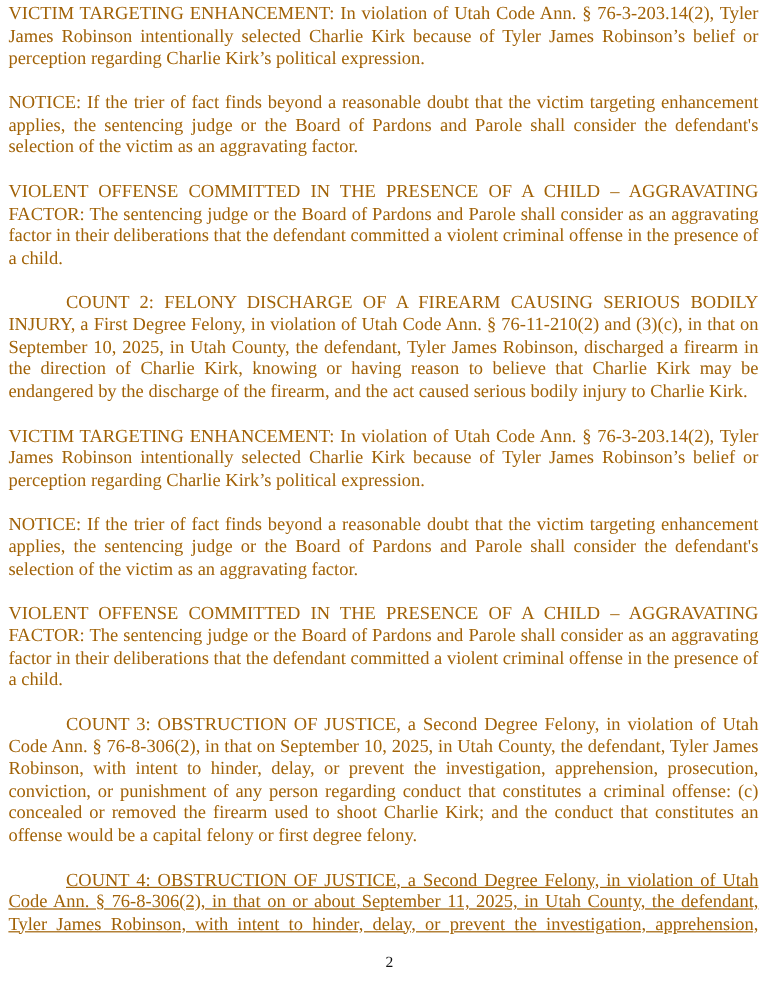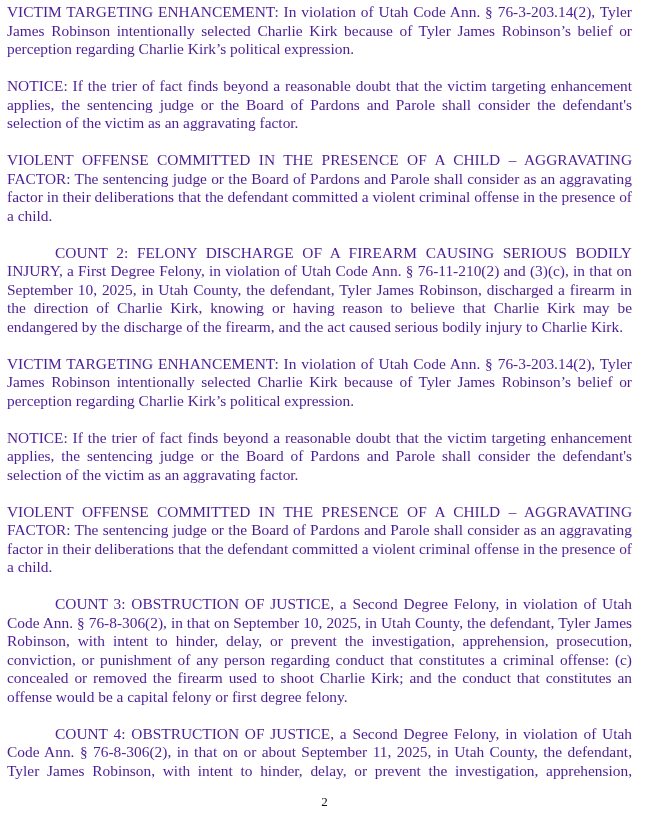--- a/index.html
+++ b/index.html
@@ -14,21 +14,21 @@
       position: relative;
     }
     .page {
       position: absolute;
       left: 7px;
       top: 3px;
       width: 625px;
       font-family: "Liberation Serif", serif;
       font-size: 15.4px;
       line-height: 18.5px;
-      color: #4c1d95;
+      color: #a16207;
     }
     .para {
       margin: 0 0 18.5px 0;
       text-align: justify;
       text-align-last: left;
     }
     .para.indent {
       text-indent: 48px;
     }
     .page-number {
@@ -47,16 +47,16 @@
 
 <div class="page">
   <p class="para">VICTIM TARGETING ENHANCEMENT: In violation of Utah Code Ann. § 76-3-203.14(2), Tyler James Robinson intentionally selected Charlie Kirk because of Tyler James Robinson’s belief or perception regarding Charlie Kirk’s political expression.</p>
   <p class="para">NOTICE: If the trier of fact finds beyond a reasonable doubt that the victim targeting enhancement applies, the sentencing judge or the Board of Pardons and Parole shall consider the defendant's selection of the victim as an aggravating factor.</p>
   <p class="para">VIOLENT OFFENSE COMMITTED IN THE PRESENCE OF A CHILD – AGGRAVATING FACTOR: The sentencing judge or the Board of Pardons and Parole shall consider as an aggravating factor in their deliberations that the defendant committed a violent criminal offense in the presence of a child.</p>
   <p class="para indent">COUNT 2: FELONY DISCHARGE OF A FIREARM CAUSING SERIOUS BODILY INJURY, a First Degree Felony, in violation of Utah Code Ann. § 76-11-210(2) and (3)(c), in that on September 10, 2025, in Utah County, the defendant, Tyler James Robinson, discharged a firearm in the direction of Charlie Kirk, knowing or having reason to believe that Charlie Kirk may be endangered by the discharge of the firearm, and the act caused serious bodily injury to Charlie Kirk.</p>
   <p class="para">VICTIM TARGETING ENHANCEMENT: In violation of Utah Code Ann. § 76-3-203.14(2), Tyler James Robinson intentionally selected Charlie Kirk because of Tyler James Robinson’s belief or perception regarding Charlie Kirk’s political expression.</p>
   <p class="para">NOTICE: If the trier of fact finds beyond a reasonable doubt that the victim targeting enhancement applies, the sentencing judge or the Board of Pardons and Parole shall consider the defendant's selection of the victim as an aggravating factor.</p>
   <p class="para">VIOLENT OFFENSE COMMITTED IN THE PRESENCE OF A CHILD – AGGRAVATING FACTOR: The sentencing judge or the Board of Pardons and Parole shall consider as an aggravating factor in their deliberations that the defendant committed a violent criminal offense in the presence of a child.</p>
   <p class="para indent">COUNT 3: OBSTRUCTION OF JUSTICE, a Second Degree Felony, in violation of Utah Code Ann. § 76-8-306(2), in that on September 10, 2025, in Utah County, the defendant, Tyler James Robinson, with intent to hinder, delay, or prevent the investigation, apprehension, prosecution, conviction, or punishment of any person regarding conduct that constitutes a criminal offense: (c) concealed or removed the firearm used to shoot Charlie Kirk; and the conduct that constitutes an offense would be a capital felony or first degree felony.</p>
-  <p class="para indent" style="text-align-last: justify;">COUNT 4: OBSTRUCTION OF JUSTICE, a Second Degree Felony, in violation of Utah Code Ann. § 76-8-306(2), in that on or about September 11, 2025, in Utah County, the defendant, Tyler James Robinson, with intent to hinder, delay, or prevent the investigation, apprehension,</p>
+  <p class="para indent" style="text-align-last: justify; text-decoration: underline;">COUNT 4: OBSTRUCTION OF JUSTICE, a Second Degree Felony, in violation of Utah Code Ann. § 76-8-306(2), in that on or about September 11, 2025, in Utah County, the defendant, Tyler James Robinson, with intent to hinder, delay, or prevent the investigation, apprehension,</p>
 </div>
 
 <div class="page-number">2</div>
 
 </body></html>

